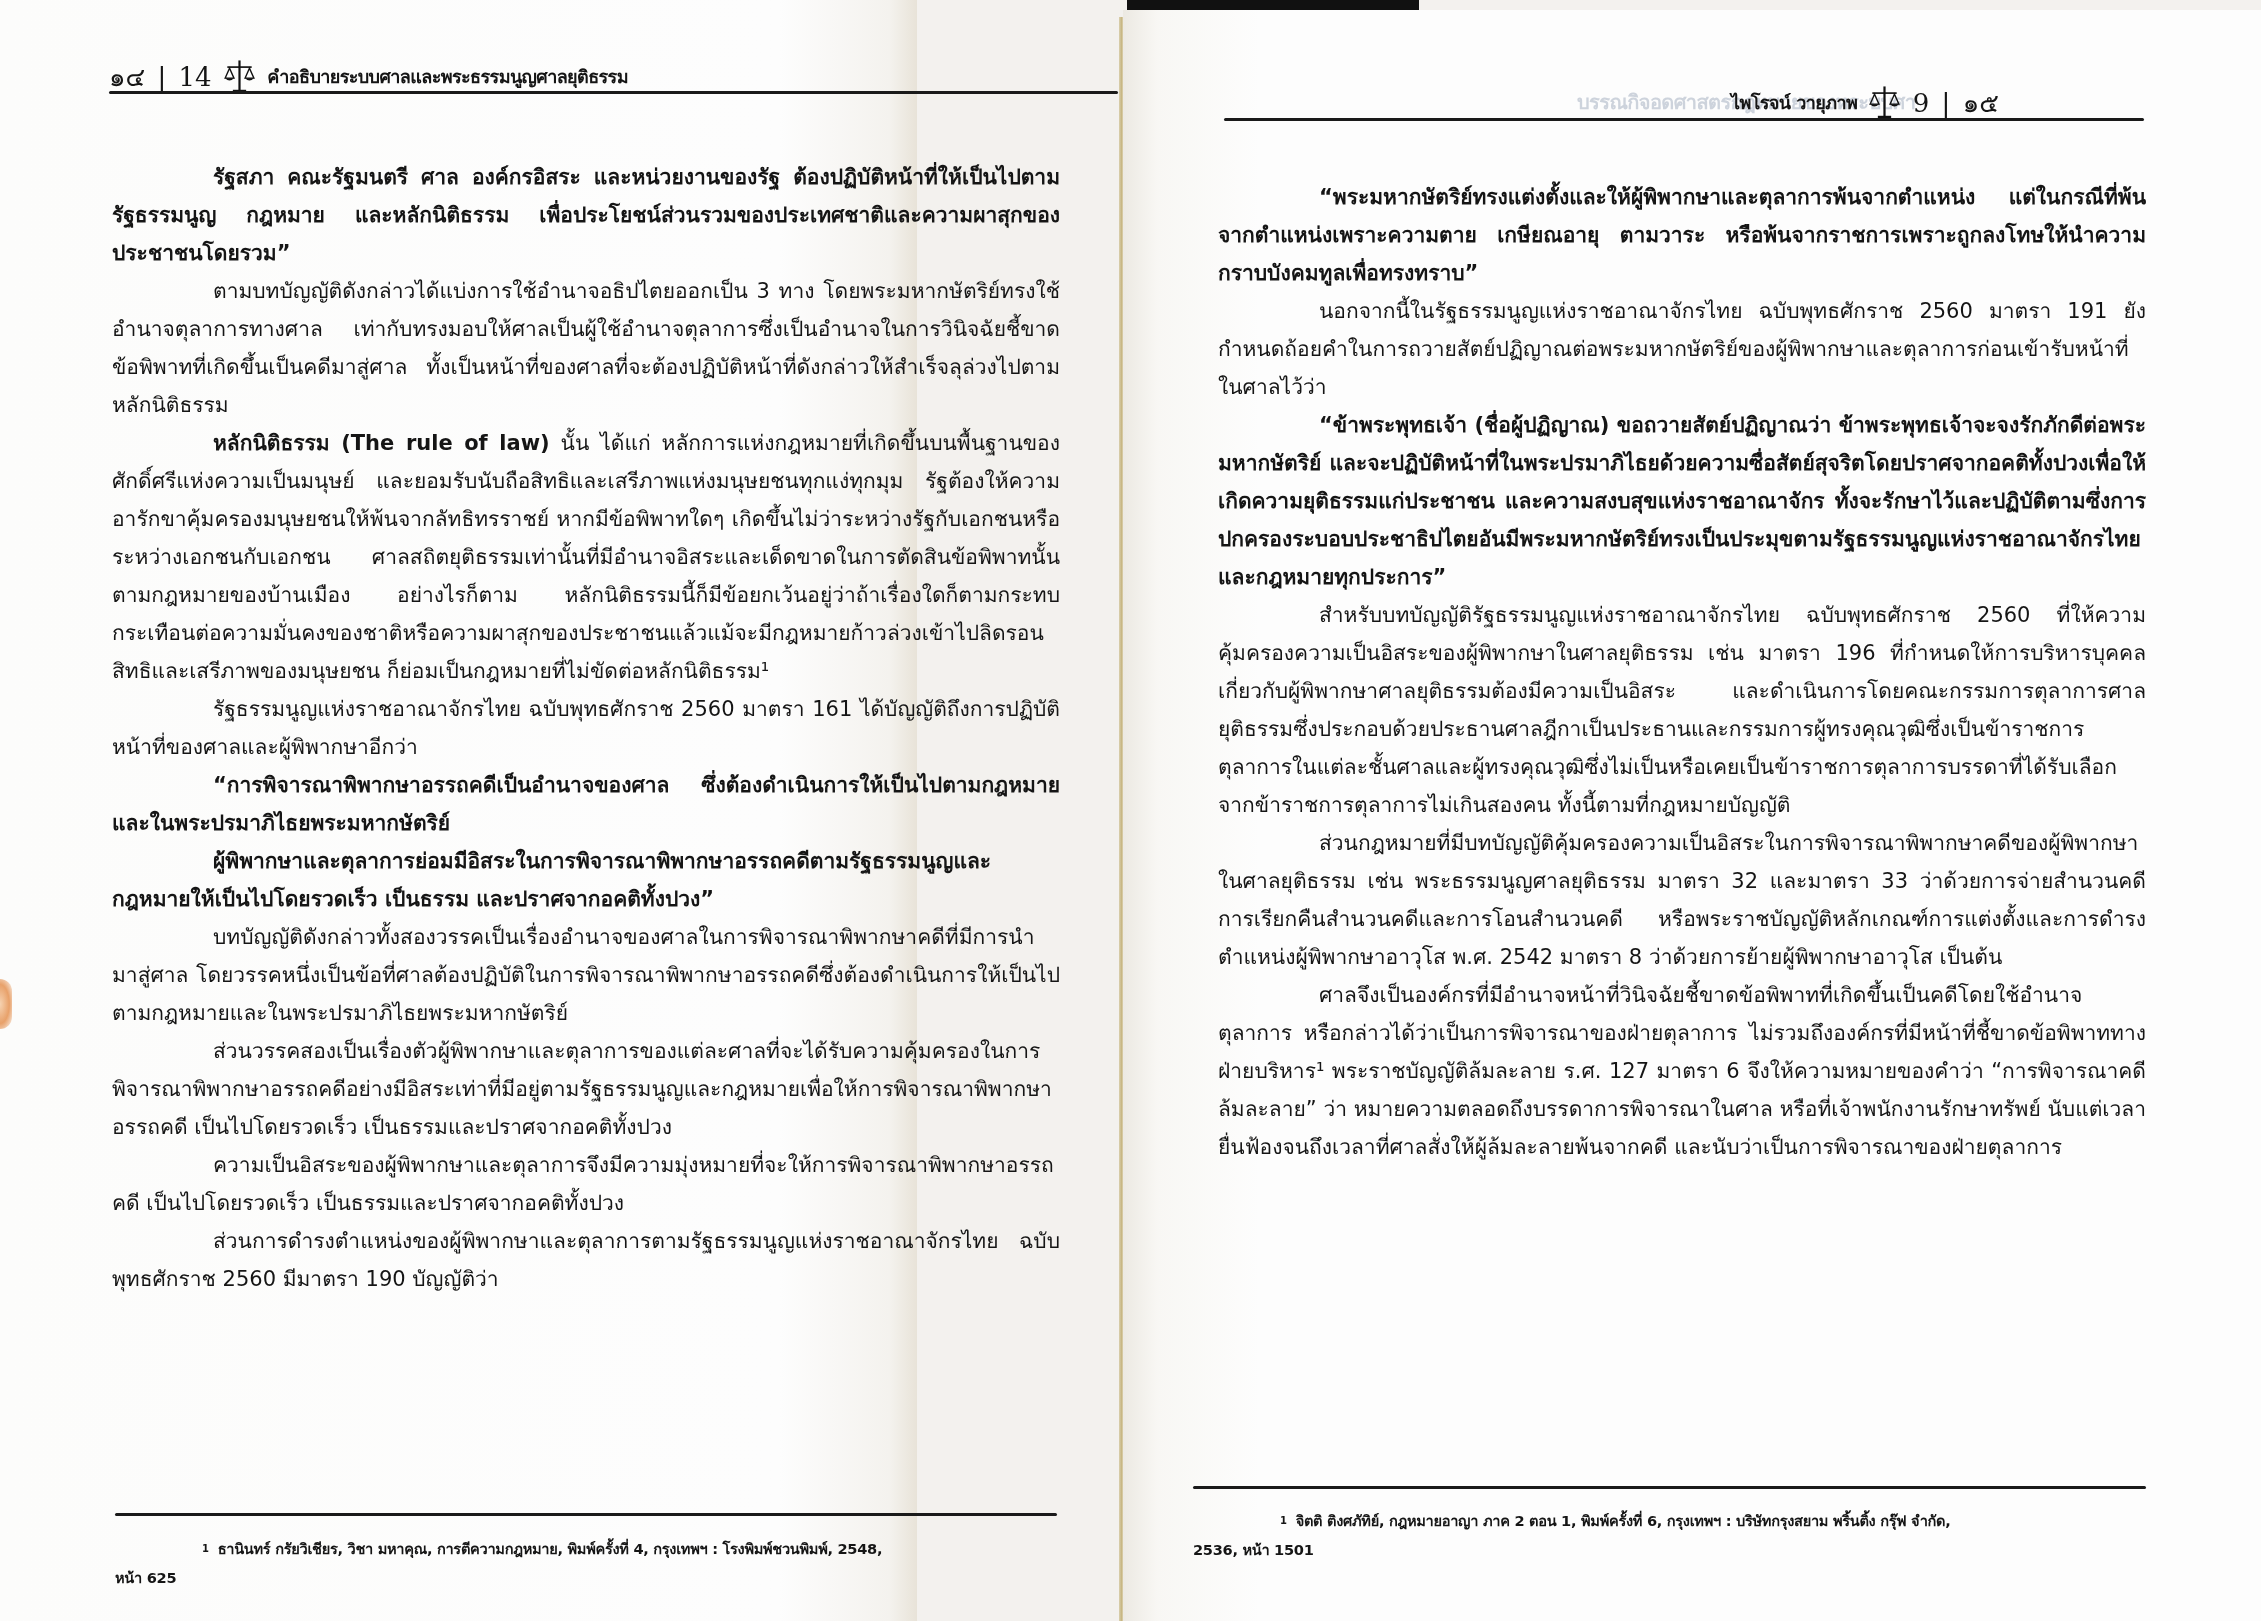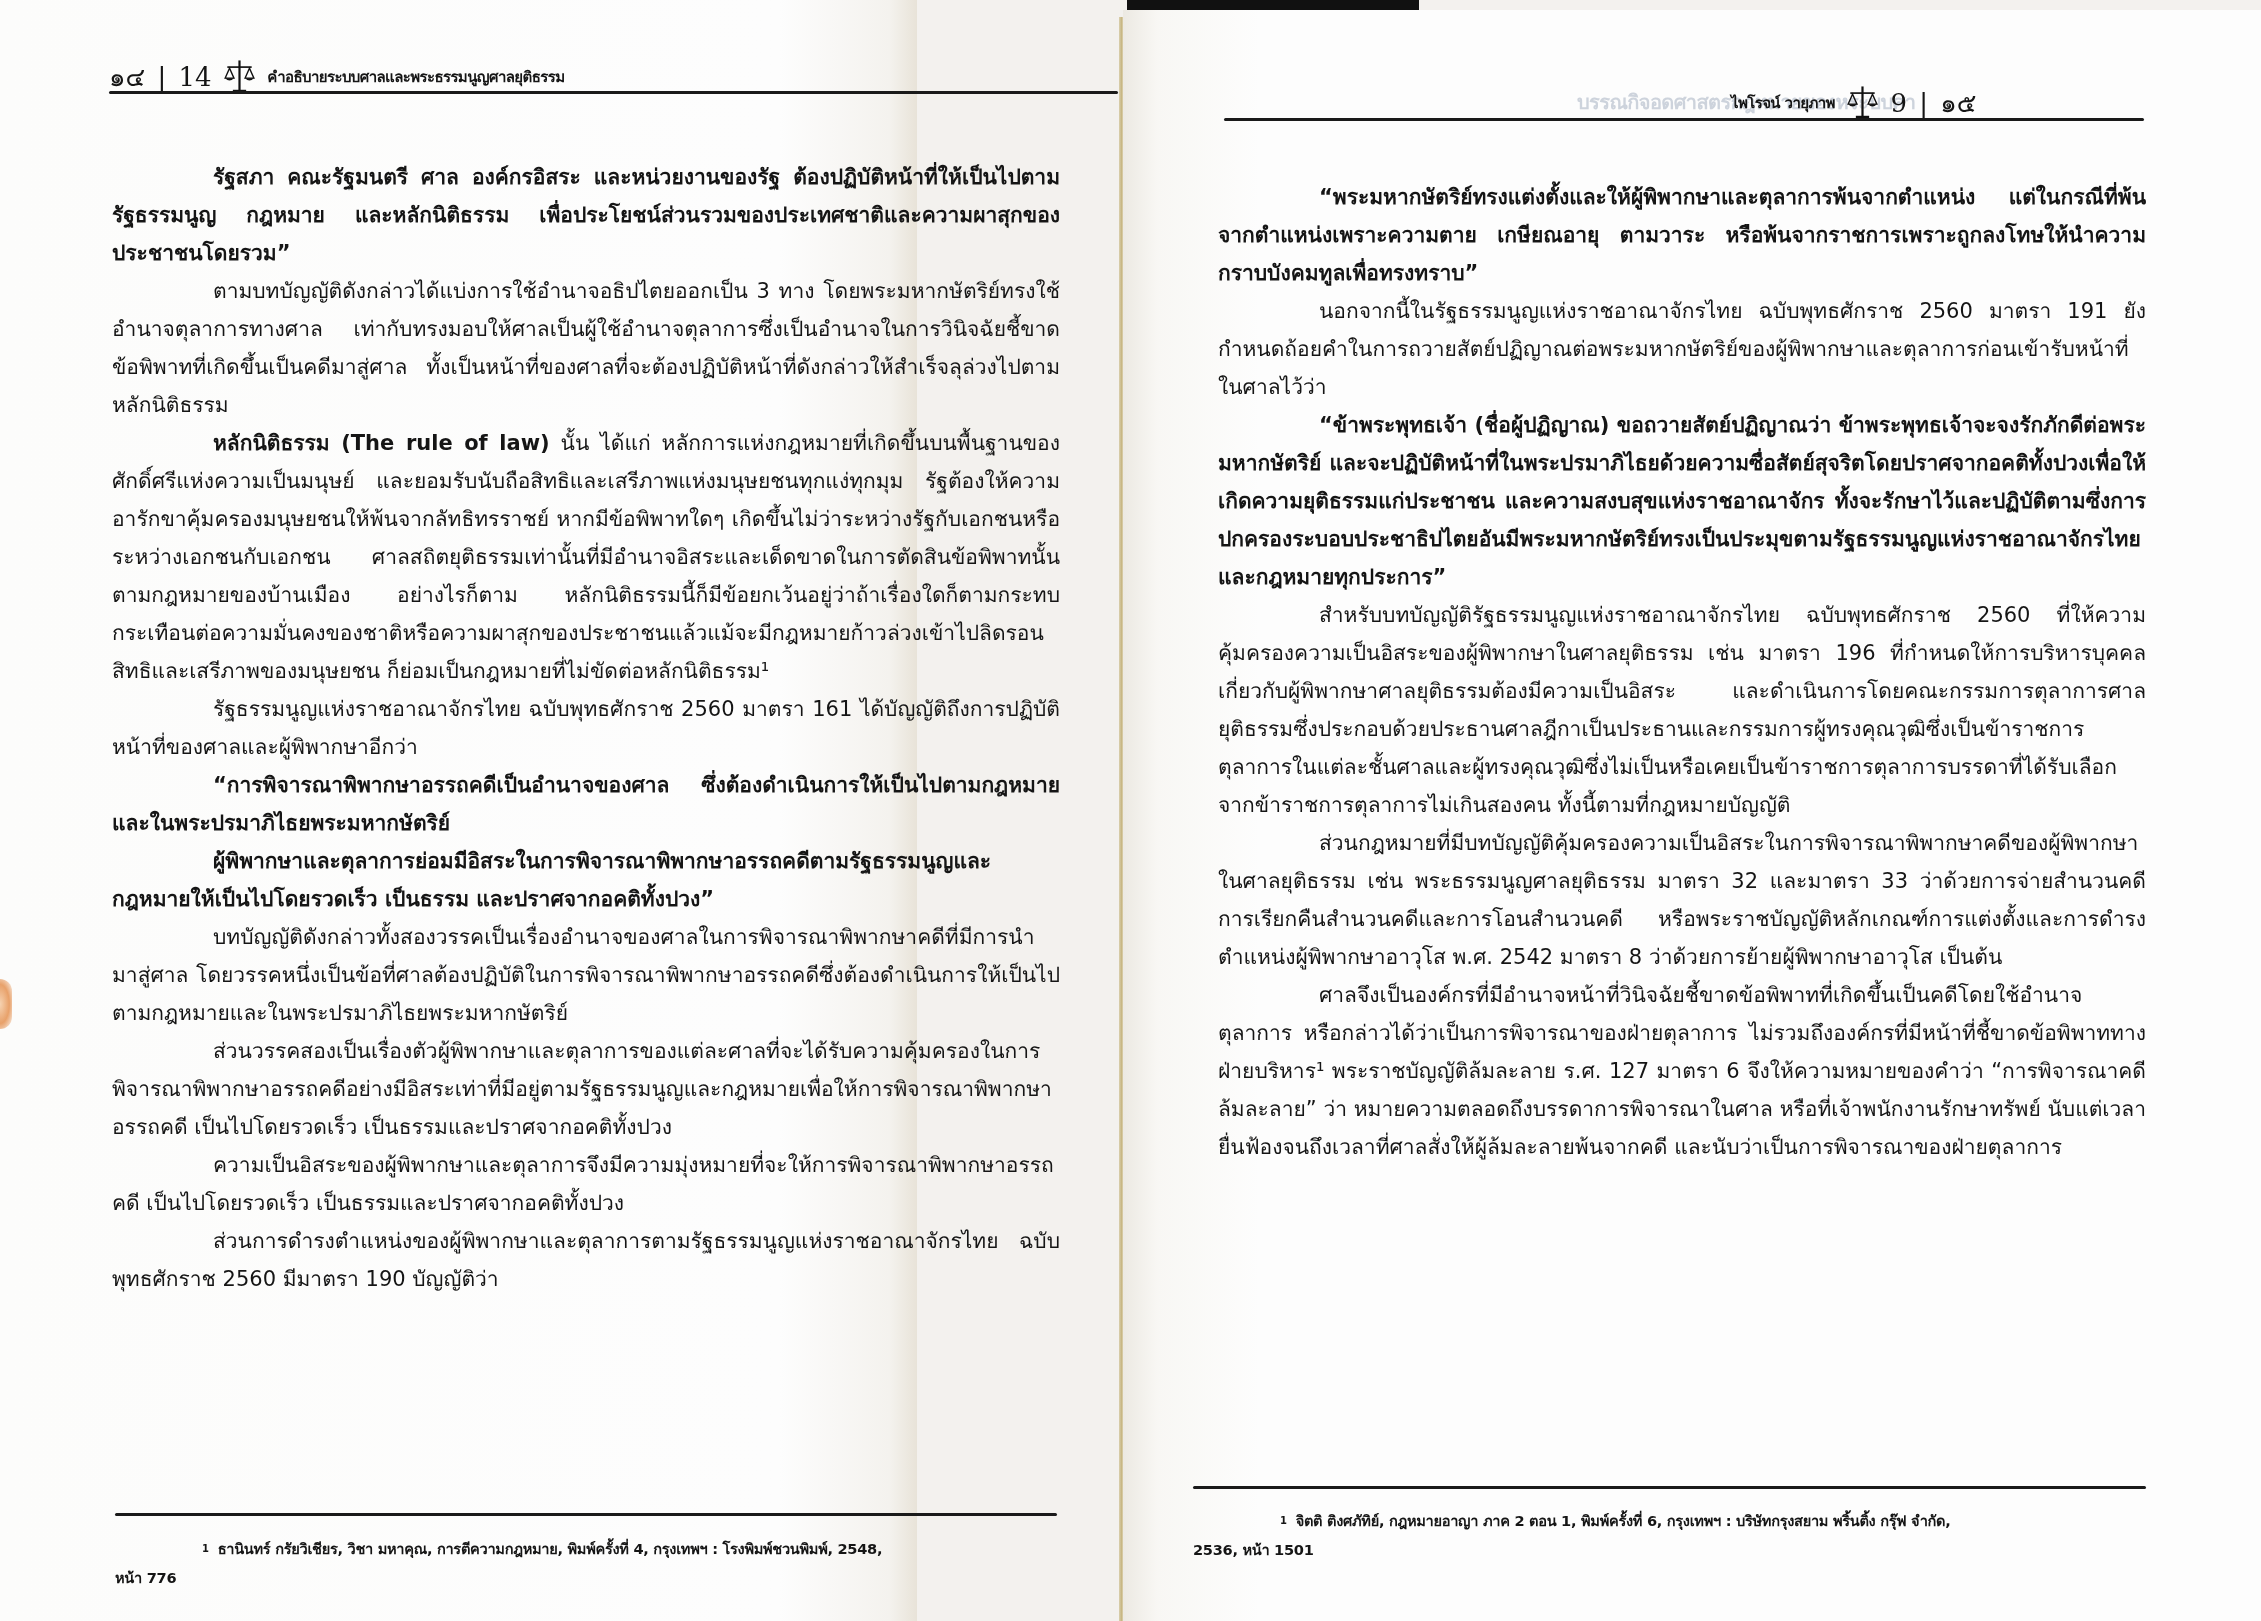--- a/index.html
+++ b/index.html
@@ -11,21 +11,21 @@
     position:absolute; top:0; height:1622px; background:#fdfdfc;
   }
   .page.left { left:0; width:917px; background:linear-gradient(to right,#fcfcfb 0%,#fdfdfd 85%,#f4f2ee 97%,#e8e3d8 100%); }
   .page.right { left:1123px; width:1138px; top:10px; background:linear-gradient(to right,#ece9e2 0%,#f8f7f4 3%,#fdfdfd 12%,#fdfdfd 100%); }
   .gutter { position:absolute; left:1119px; top:17px; width:4.5px; height:1605px; background:linear-gradient(to right,#d9cfae,#c8b784,#e9e2cc); }
   .topbar { position:absolute; left:1127px; top:0; width:292px; height:10px; background:#111; }
 
   .running-head { position:absolute; display:flex; align-items:center; gap:12.3px; font-weight:bold; }
   .running-head .num-thai, .running-head .num { font-size:26px; font-family:"DejaVu Serif", serif; font-weight:normal; }
   .running-head .sep { font-size:26px; font-weight:normal; }
-  .running-head .title { font-size:15px; font-family:"DejaVu Sans", sans-serif; font-weight:bold; letter-spacing:-0.6px; }
+  .running-head .title { font-size:18px; font-family:"DejaVu Sans", sans-serif; font-weight:bold; letter-spacing:-0.6px; }
   .scale-icon { width:31px; height:35px; display:inline-block; }
   .head-rule { position:absolute; height:2.8px; background:#1a1a1a; border-radius:1.7px; }
   .ghost { position:absolute; font-size:20px; color:#cdd3dc; letter-spacing:-0.6px; font-weight:bold; }
 
   .body { position:absolute; font-size:21px; line-height:38px; text-align:justify; }
   .body p { margin:0; }
   .body p.indent { text-indent:101px; }
   .body p.quote { font-weight:bold; text-indent:101px; }
   .body .b { font-weight:bold; }
 
@@ -68,21 +68,21 @@
     <p class="quote">ผู้พิพากษาและตุลาการย่อมมีอิสระในการพิจารณาพิพากษาอรรถคดีตามรัฐธรรมนูญและกฎหมายให้เป็นไปโดยรวดเร็ว เป็นธรรม และปราศจากอคติทั้งปวง”</p>
     <p class="indent">บทบัญญัติดังกล่าวทั้งสองวรรคเป็นเรื่องอำนาจของศาลในการพิจารณาพิพากษาคดีที่มีการนำมาสู่ศาล โดยวรรคหนึ่งเป็นข้อที่ศาลต้องปฏิบัติในการพิจารณาพิพากษาอรรถคดีซึ่งต้องดำเนินการให้เป็นไปตามกฎหมายและในพระปรมาภิไธยพระมหากษัตริย์</p>
     <p class="indent">ส่วนวรรคสองเป็นเรื่องตัวผู้พิพากษาและตุลาการของแต่ละศาลที่จะได้รับความคุ้มครองในการพิจารณาพิพากษาอรรถคดีอย่างมีอิสระเท่าที่มีอยู่ตามรัฐธรรมนูญและกฎหมายเพื่อให้การพิจารณาพิพากษาอรรถคดี เป็นไปโดยรวดเร็ว เป็นธรรมและปราศจากอคติทั้งปวง</p>
     <p class="indent">ความเป็นอิสระของผู้พิพากษาและตุลาการจึงมีความมุ่งหมายที่จะให้การพิจารณาพิพากษาอรรถคดี เป็นไปโดยรวดเร็ว เป็นธรรมและปราศจากอคติทั้งปวง</p>
     <p class="indent">ส่วนการดำรงตำแหน่งของผู้พิพากษาและตุลาการตามรัฐธรรมนูญแห่งราชอาณาจักรไทย ฉบับพุทธศักราช 2560 มีมาตรา 190 บัญญัติว่า</p>
   </div>
 
   <div class="foot-rule" style="left:115px;top:1513px;width:942px;"></div>
   <div class="footnote" style="left:115px;top:1534px;width:953px;">
     <div style="padding-left:87px;"><sup>1</sup><span>ธานินทร์ กรัยวิเชียร, วิชา มหาคุณ, การตีความกฎหมาย, พิมพ์ครั้งที่ 4, กรุงเทพฯ : โรงพิมพ์ชวนพิมพ์, 2548,</span></div>
-    <div>หน้า 776</div>
+    <div>หน้า 625</div>
   </div>
   <div class="edge-mark"></div>
 </div>
 
 <div class="gutter"></div>
 
 <div class="page right">
   <div class="ghost" style="left:454px;top:76px;">บรรณกิจอดศาสตรกฎหมายของหระบบศา</div>
   <div class="running-head" style="left:608px;top:72px;">
     <span class="title">ไพโรจน์ วายุภาพ</span>

